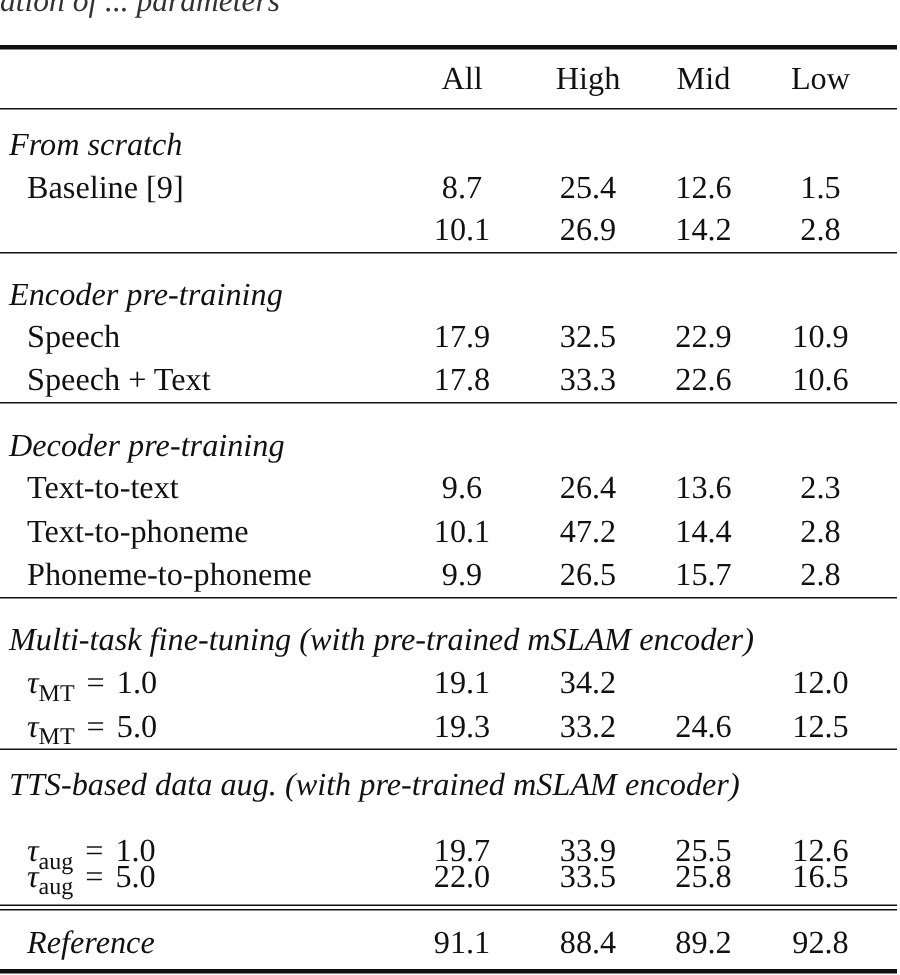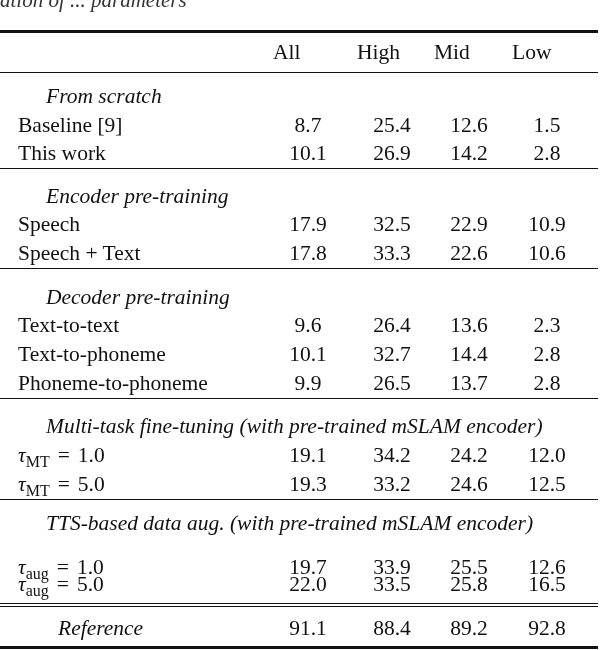--- a/index.html
+++ b/index.html
@@ -4,24 +4,24 @@
 <style>
   html, body { margin: 0; padding: 0; background: #ffffff; }
   body { width: 600px; height: 650px; position: relative; overflow: hidden;
          font-family: "Liberation Serif", "DejaVu Serif", serif; color: #111; }
   .caption { position: absolute; left: 0; top: -12px; font-size: 21px; font-style: italic; color: #333; white-space: nowrap; }
   .rule { position: absolute; left: 0; width: 598px; background: #111; }
   .thick { height: 2.5px; }
   .thin { height: 1.4px; }
   .row { position: absolute; left: 0; width: 598px; height: 30px; font-size: 21.5px; line-height: 30px; }
   .row .label { position: absolute; left: 18px; white-space: nowrap; }
-  .row.section .label { left: 6px; font-style: italic; margin-left: 40px; }
+  .row.section .label { left: 6px; font-style: italic; }
   .row .c { position: absolute; text-align: center; width: 70px; }
   .c0 { left: 273px; } .c1 { left: 357px; } .c2 { left: 434px; } .c3 { left: 512px; }
-  .hdr .c { text-align: left; }
+  .hdr .c { text-align: center; }
   .tau { font-style: italic; }
   .sub { font-size: 16px; position: relative; top: 5px; font-style: normal; }
   .eq { margin: 0 8px; }
 </style>
 </head>
 <body>
 
 <div class="caption">ation of ... parameters</div>
 
 <div class="rule thick" style="top:30px"></div>
@@ -38,21 +38,20 @@
   <span class="label">From scratch</span>
 </div>
 <div class="row" style="top:110px">
   <span class="label">Baseline [9]</span>
   <span class="c c0">8.7</span>
   <span class="c c1">25.4</span>
   <span class="c c2">12.6</span>
   <span class="c c3">1.5</span>
 </div>
 <div class="row" style="top:138px">
-  <span class="label">This work</span>
   <span class="c c0">10.1</span>
   <span class="c c1">26.9</span>
   <span class="c c2">14.2</span>
   <span class="c c3">2.8</span>
 </div>
 <div class="rule thin" style="top:168px"></div>
 
 <div class="row section" style="top:181px">
   <span class="label">Encoder pre-training</span>
 </div>
@@ -78,43 +77,42 @@
 <div class="row" style="top:310px">
   <span class="label">Text-to-text</span>
   <span class="c c0">9.6</span>
   <span class="c c1">26.4</span>
   <span class="c c2">13.6</span>
   <span class="c c3">2.3</span>
 </div>
 <div class="row" style="top:339px">
   <span class="label">Text-to-phoneme</span>
   <span class="c c0">10.1</span>
-  <span class="c c1">32.7</span>
+  <span class="c c1">47.2</span>
   <span class="c c2">14.4</span>
   <span class="c c3">2.8</span>
 </div>
 <div class="row" style="top:368px">
   <span class="label">Phoneme-to-phoneme</span>
   <span class="c c0">9.9</span>
   <span class="c c1">26.5</span>
-  <span class="c c2">13.7</span>
+  <span class="c c2">15.7</span>
   <span class="c c3">2.8</span>
 </div>
 <div class="rule thin" style="top:398px"></div>
 
 <div class="row section" style="top:411px">
   <span class="label">Multi-task fine-tuning (with pre-trained mSLAM encoder)</span>
 </div>
 <div class="row" style="top:440px">
   <span class="label">
     <span class="tau">τ</span><span class="sub">MT</span><span class="eq">=</span><span>1.0</span>
   </span>
   <span class="c c0">19.1</span>
   <span class="c c1">34.2</span>
-  <span class="c c2">24.2</span>
   <span class="c c3">12.0</span>
 </div>
 <div class="row" style="top:469px">
   <span class="label">
     <span class="tau">τ</span><span class="sub">MT</span><span class="eq">=</span><span>5.0</span>
   </span>
   <span class="c c0">19.3</span>
   <span class="c c1">33.2</span>
   <span class="c c2">24.6</span>
   <span class="c c3">12.5</span>

